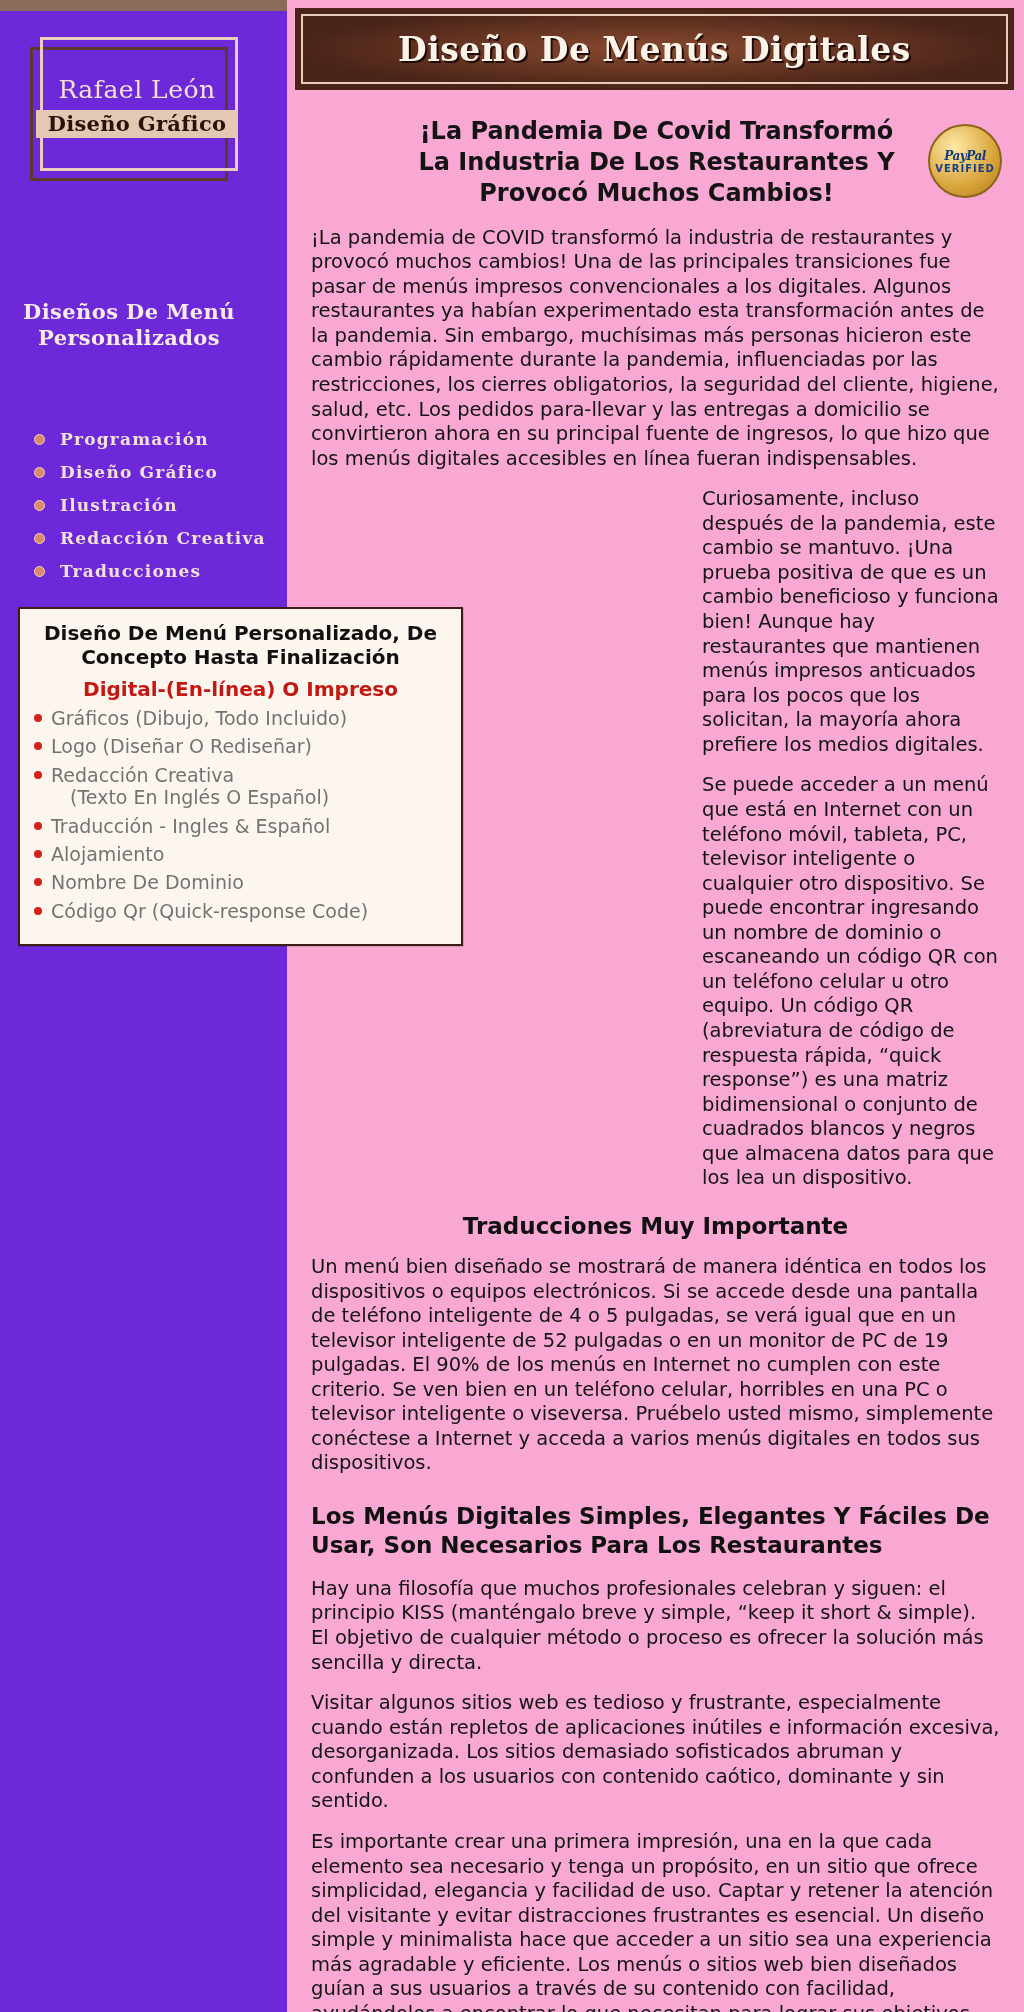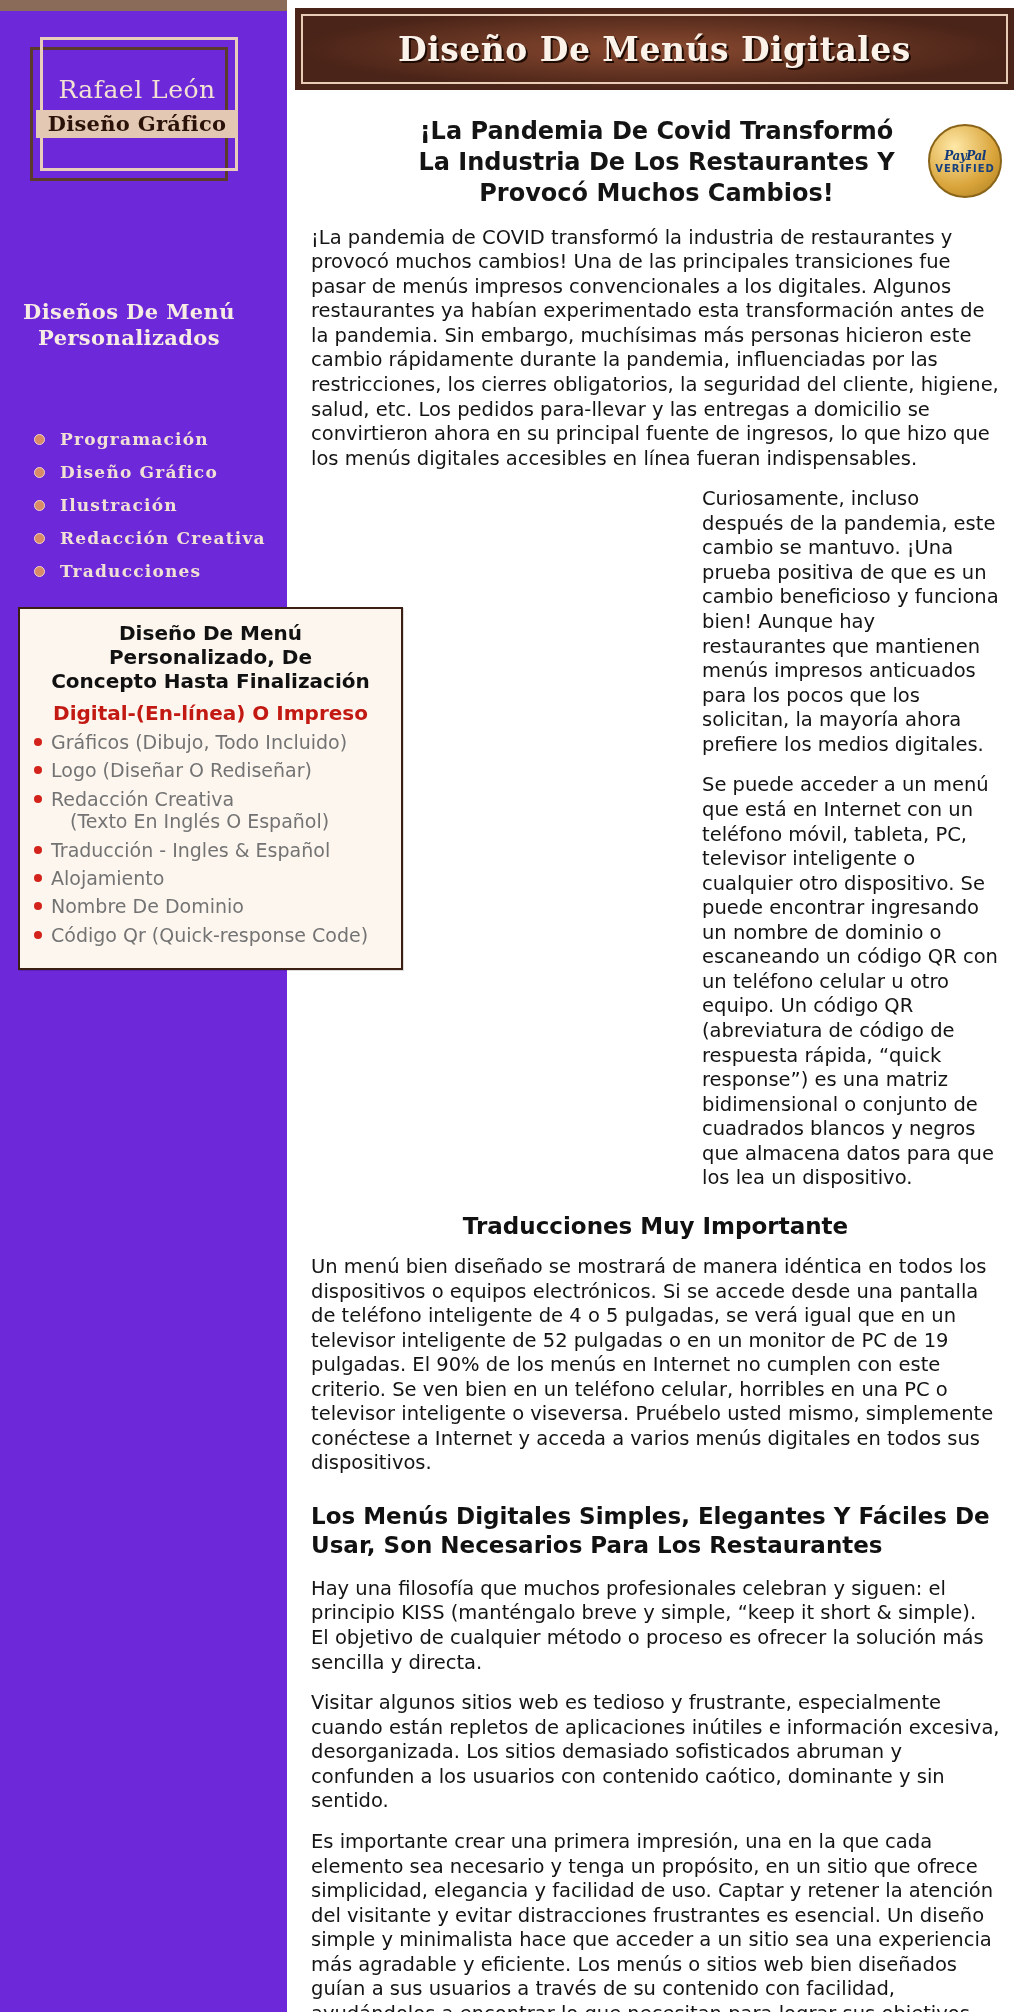--- a/index.html
+++ b/index.html
@@ -93,21 +93,21 @@
     width:11px; height:11px;
     border-radius:50%;
     background:#d98a66;
     border:1px solid #f0d6c6;
     display:block;
   }
   
   .card {
     position:absolute;
     left:18px; top:607px;
-    width:385px;
+    width:445px;
     background:#fdf6ef;
     border:2px solid #3b1f12;
     padding:12px 14px 16px 14px;
     z-index:6;
     box-shadow:1px 1px 0 #00000022;
   }
   .card-title {
     text-align:center;
     font-weight:bold;
     font-size:20px;
@@ -143,21 +143,21 @@
     background:#d2221a;
     display:block;
   }
   .card li .indent {
     display:block;
     padding-left:19px;
   }
   
   .main {
     flex:1 1 auto;
-    background:#ffffff;
+    background:#f9a8d4;
     position:relative;
   }
   .banner {
     position:relative;
     height:82px;
     background:#4a2418;
     margin:8px 10px 0 8px;
     display:flex;
     align-items:center;
     justify-content:center;

